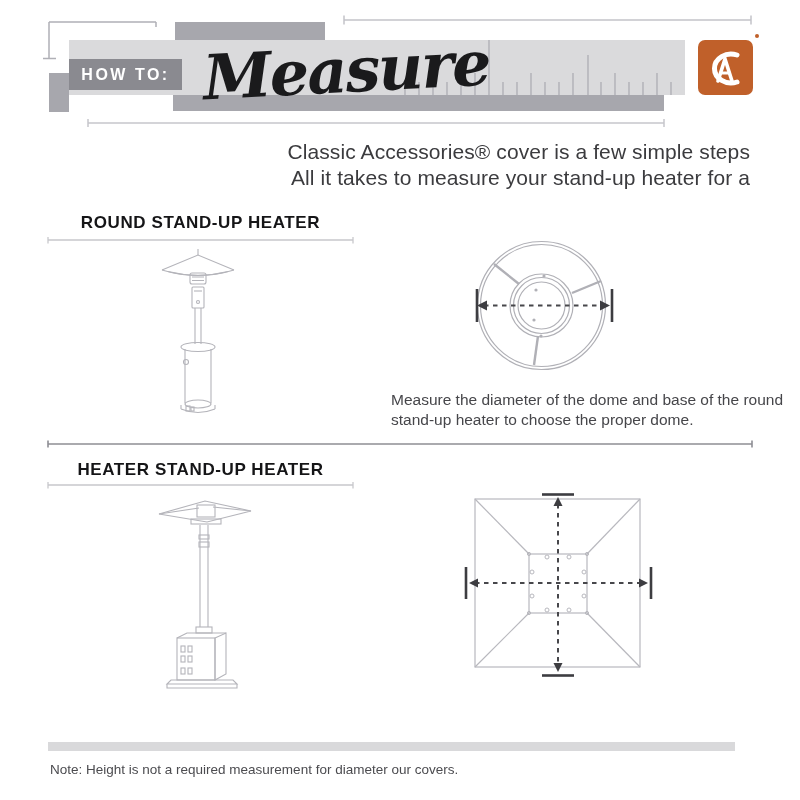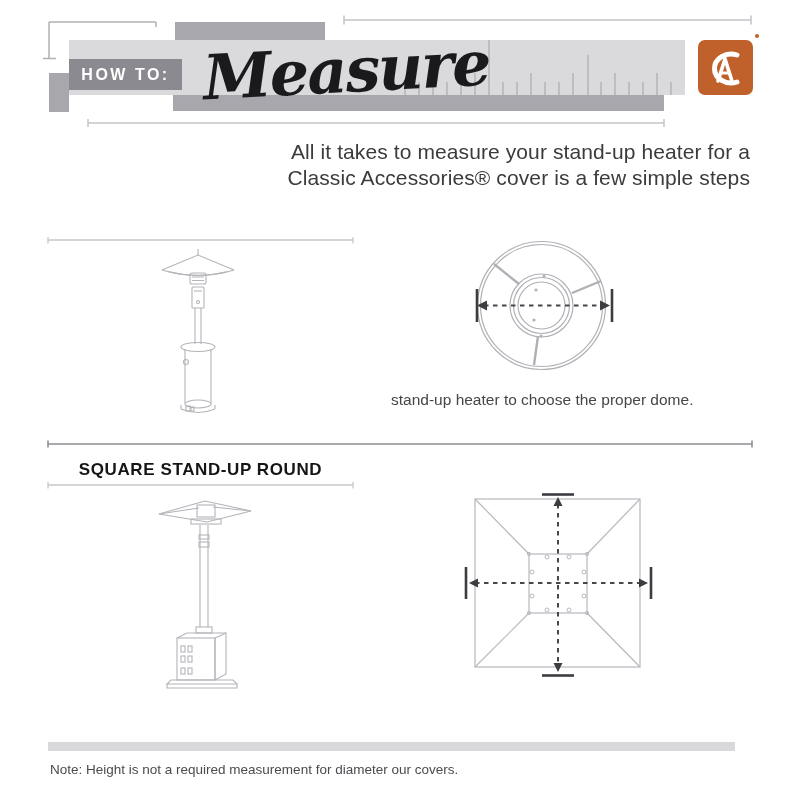--- a/index.html
+++ b/index.html
@@ -125,24 +125,25 @@
           <path d="M39 15 A16.5 14.5 0 1 0 39 42" stroke-width="5"></path>
           <path d="M20 41 L27 19 L34 41" stroke-width="3.6"></path>
           <path d="M23 33 H31" stroke-width="3.2"></path>
         </g>
       </svg>
     </div>
     <div class="logo-reg"></div>
   </div>
 
   <div class="intro">
+    <div>Classic Accessories® cover is a few simple steps</div>
     <div>All it takes to measure your stand-up heater for a</div>
-    <div>Classic Accessories® cover is a few simple steps</div>
-  </div>
-
+  </div>
+
+  <div class="sec-heading round">ROUND STAND-UP HEATER</div>
 
   <svg class="abs" style="left:158px;top:246px;" width="84" height="176" viewBox="0 0 84 176">
     <g stroke="#b4b4ba" stroke-width="1.1" fill="none">
       <path d="M40 3 V9"></path>
       <path d="M4 24 L40 9 L76 24"></path>
       <path d="M4 24 Q40 35 76 24"></path>
       <path d="M10 25.5 Q40 33 70 25.5"></path>
       <rect x="32" y="27" width="16" height="11" rx="2"></rect>
       <path d="M34 31 H46 M34 34.5 H46"></path>
       <rect x="34" y="41" width="12" height="21" rx="1"></rect>
@@ -183,24 +184,25 @@
       <polygon points="17,69.5 27,64.5 27,74.5"></polygon>
       <polygon points="150,69.5 140,64.5 140,74.5"></polygon>
     </g>
     <g stroke="#3d3d41" stroke-width="2.6">
       <line x1="17" y1="53" x2="17" y2="86"></line>
       <line x1="152" y1="53" x2="152" y2="86"></line>
     </g>
   </svg>
 
   <div class="caption round">
+    <div>Measure the diameter of the dome and base of the round</div>
     <div>stand-up heater to choose the proper dome.</div>
   </div>
 
-  <div class="sec-heading square">SQUARE STAND-UP ROUND</div>
+  <div class="sec-heading square">HEATER STAND-UP HEATER</div>
 
   <svg class="abs" style="left:153px;top:498px;" width="104" height="192" viewBox="0 0 104 192">
     <g stroke="#b4b4ba" stroke-width="1.1" fill="none">
       <polygon points="6,16 52,3 98,13 54,24"></polygon>
       <path d="M6 16 L46 10 M98 13 L60 9"></path>
       <rect x="44" y="7" width="18" height="12"></rect>
       <rect x="38" y="21" width="30" height="5"></rect>
       <path d="M47 27 V129 M55 27 V129"></path>
       <rect x="46" y="37" width="10" height="4"></rect>
       <rect x="46" y="44" width="10" height="5"></rect>

